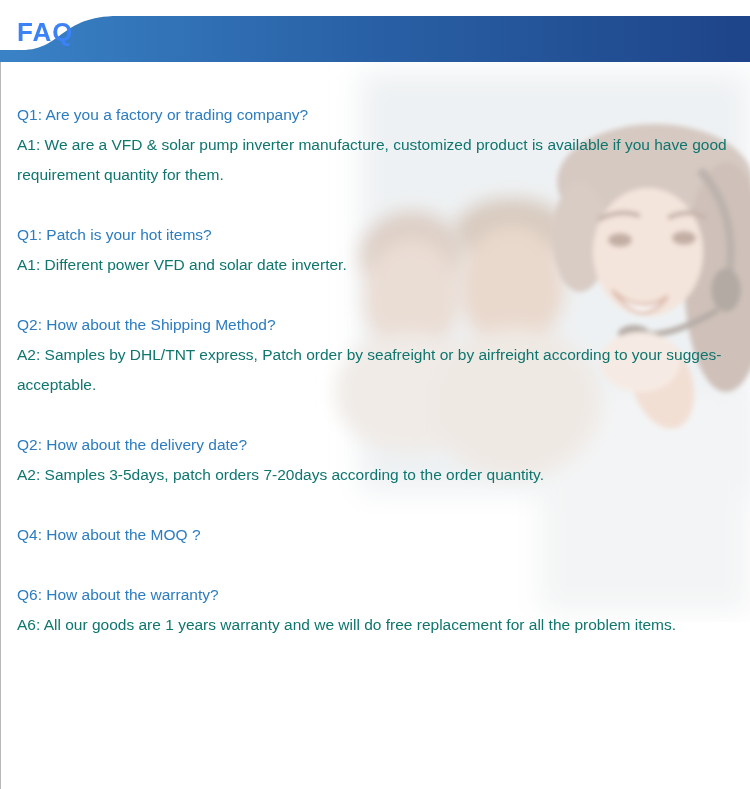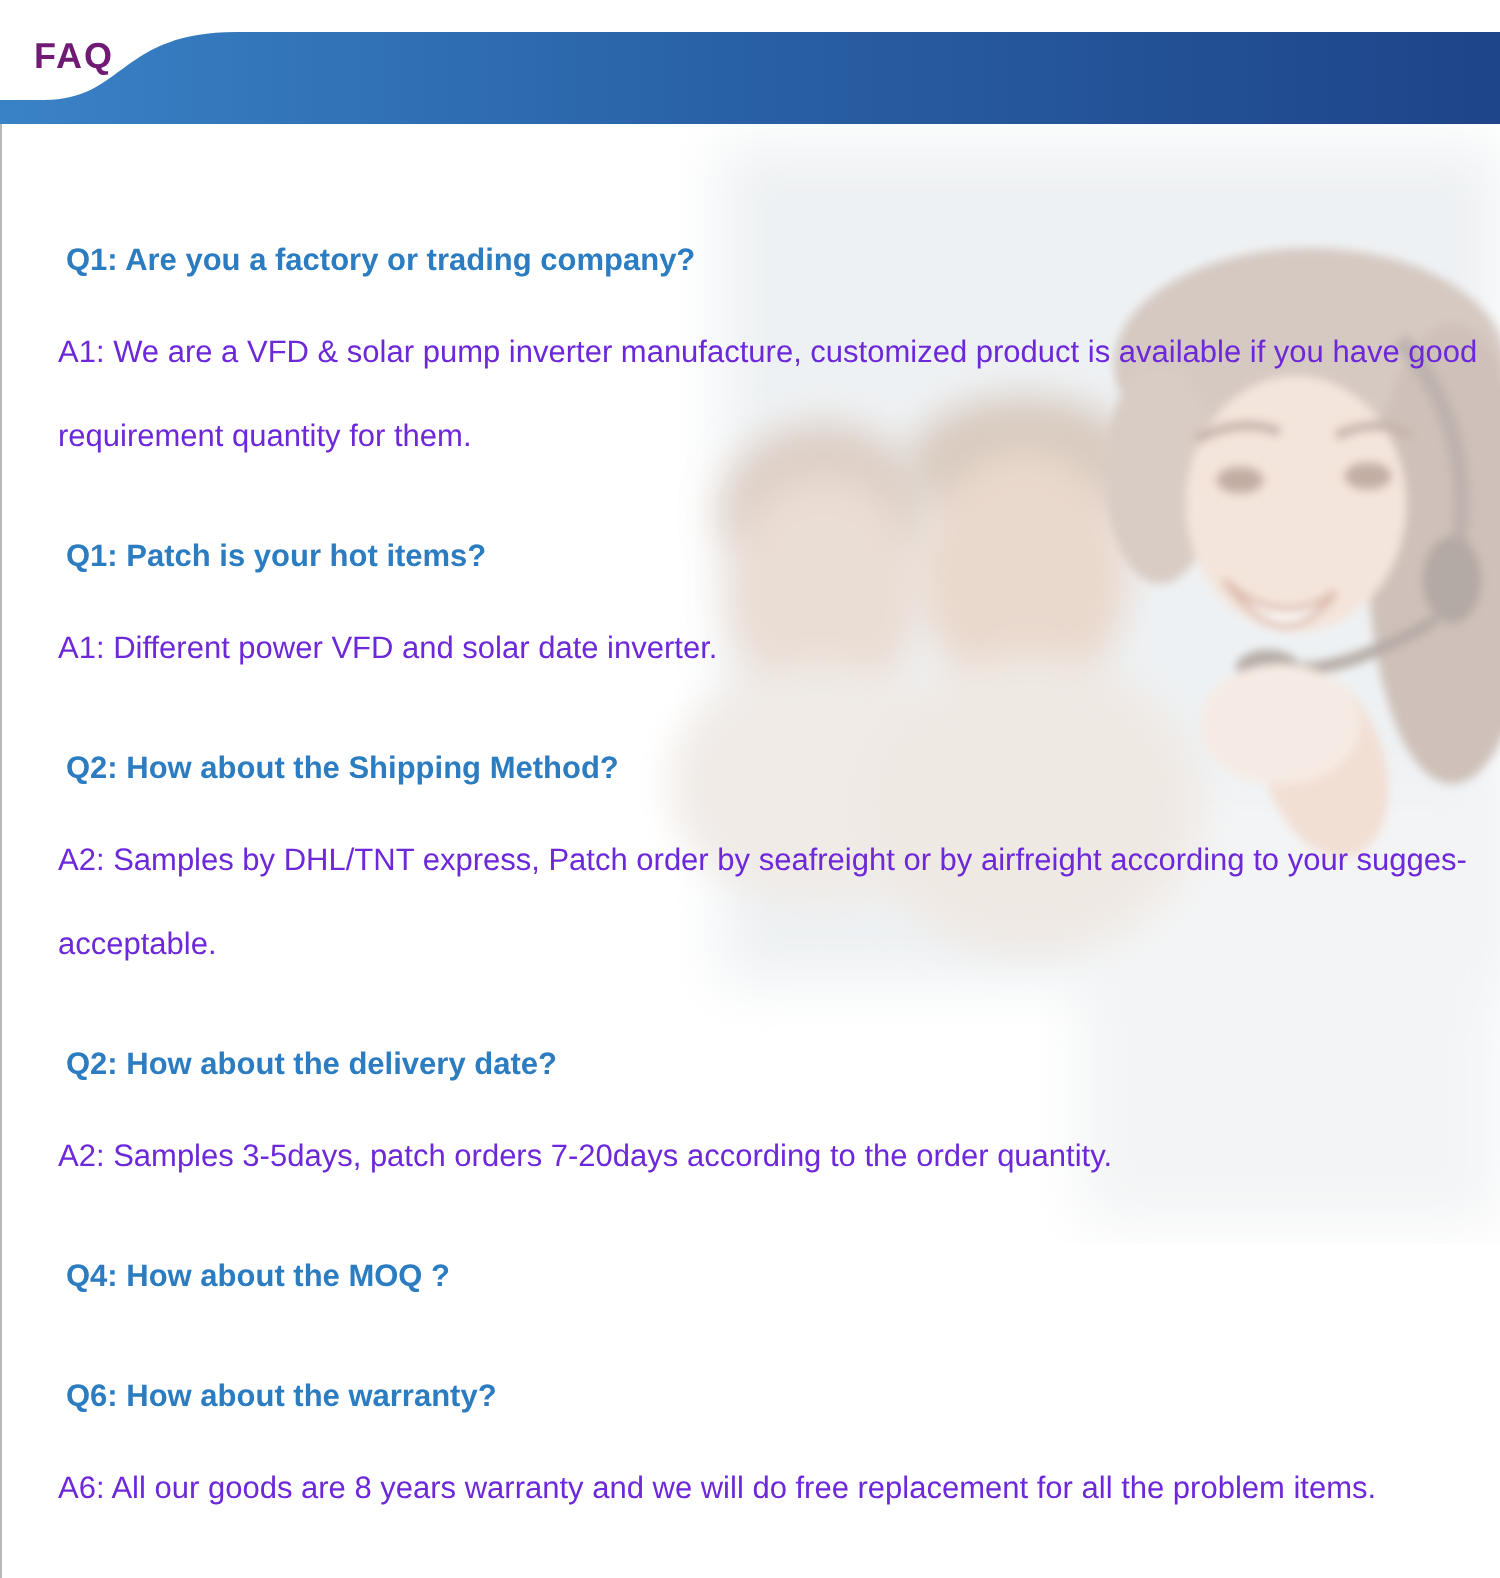--- a/index.html
+++ b/index.html
@@ -18,24 +18,24 @@
   
   .banner-wrap {
     position: absolute;
     top: 0; left: 0;
     width: 750px; height: 62px;
   }
   .faq-title {
     position: absolute;
     top: 19px;
     left: 17px;
-    font-size: 18px;
+    font-size: 26px;
     font-weight: bold;
     letter-spacing: 1px;
-    color: #701a75;
+    color: #3b82f6;
     line-height: 1;
     z-index: 3;
   }
   
   .left-edge {
     position: absolute;
     left: 0; top: 62px;
     width: 1px; height: 727px;
     background: #b8b8b8;
     z-index: 4;
@@ -51,32 +51,32 @@
   
   .content {
     position: absolute;
     top: 100px;
     left: 17px;
     width: 733px;
     z-index: 2;
   }
   .faq-block { margin: 0 0 30px 0; }
   .q {
-    margin: 16px;
+    margin: 0;
     font-size: 15.5px;
-    font-weight: bold;
+    font-weight: normal;
     color: #2b7cc0;
     line-height: 30px;
     white-space: nowrap;
   }
   .a {
-    margin: 12px;
+    margin: 0;
     font-size: 15.5px;
     font-weight: normal;
-    color: #6d28d9;
+    color: #0f766e;
     line-height: 30px;
     white-space: nowrap;
   }
 </style>
 </head>
 <body>
 
 <div class="page">
 
   <div class="banner-wrap">
@@ -174,17 +174,17 @@
       <p class="a">A2: Samples 3-5days, patch orders 7-20days according to the order quantity.</p>
     </section>
 
 
     <section class="faq-block">
       <h3 class="q">Q4: How about the MOQ ?</h3>
     </section>
 
     <section class="faq-block">
       <h3 class="q">Q6: How about the warranty?</h3>
-      <p class="a">A6: All our goods are 8 years warranty and we will do free replacement for all the problem items.</p>
+      <p class="a">A6: All our goods are 1 years warranty and we will do free replacement for all the problem items.</p>
     </section>
 
   </div>
 </div>
 
 </body></html>

